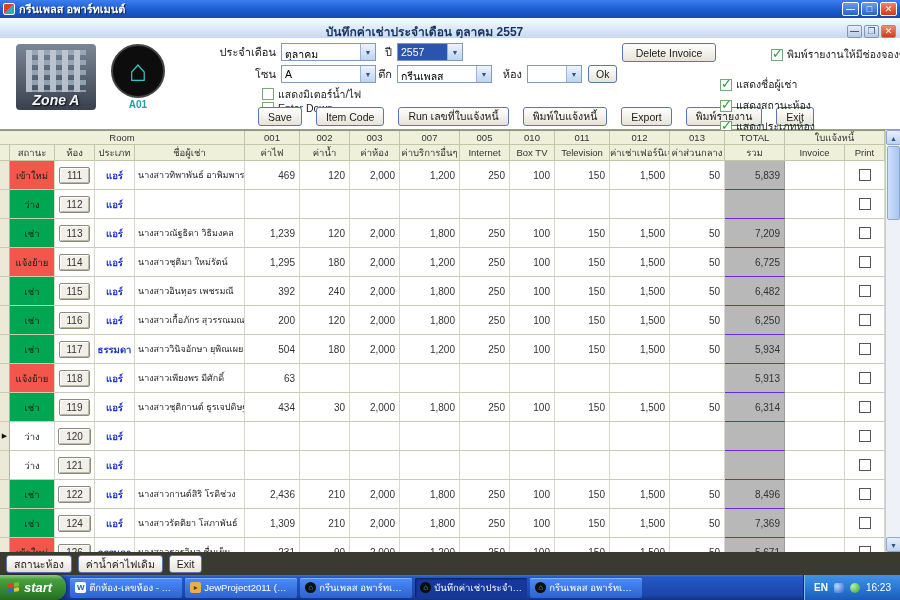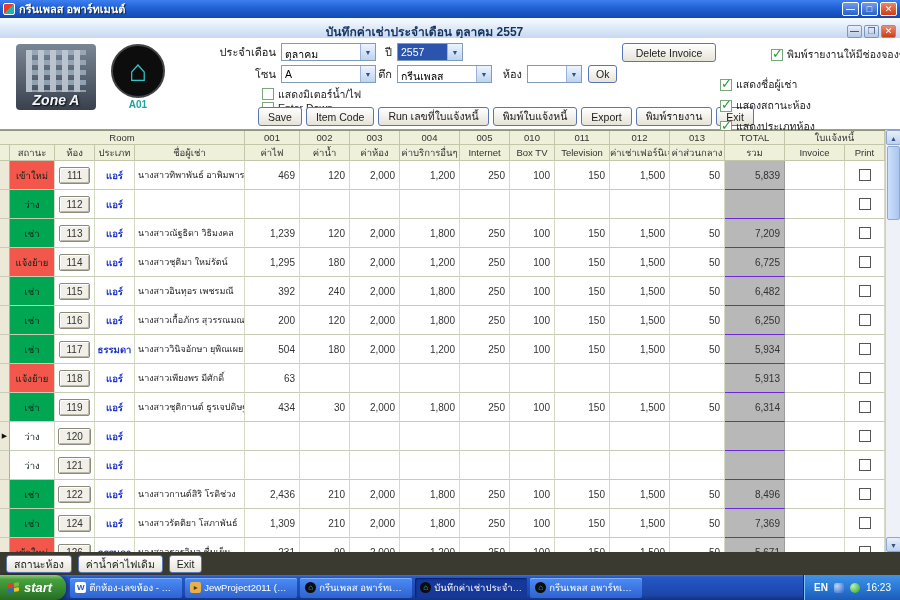--- a/index.html
+++ b/index.html
@@ -53,21 +53,21 @@
   .w64 { width:64px; } .w20 { width:16px; } .w30 { width:30px; }
   .combo { display:inline-flex; height:18px; border:1px solid #7f9db9; background:#fff; align-items:stretch; }
   .combo .val { flex:1; padding:2px 21px 0 3px; font-size:10.5px; white-space:nowrap; overflow:hidden; }
   .combo.selected .val { background:#2a54ad; color:#fff; }
   .combo .arrow { width:15px; border-left:1px solid #9ab4d8; font-size:7px; color:#2c5290;
     background:linear-gradient(180deg,#eef4fd,#bcd3f0); display:flex; align-items:center; justify-content:center; }
   .cw95 { width:95px; } .cw70 { width:66px; } .cw55 { width:55px; }
   .btn { height:19px; padding:0 9px; border:1px solid #5a76b4; border-radius:3px; font-size:10.5px;
     background:linear-gradient(180deg,#ffffff,#e6e3d7); color:#1c1c1c; white-space:nowrap; }
   .btn.sm { height:18px; padding:0 7px; }
-  .btn-row { position:absolute; left:258px; top:69px; display:flex; gap:4px; }
+  .btn-row { position:absolute; left:258px; top:69px; display:flex; gap:14px; }
   .delete-btn { position:absolute; left:622px; top:5px; width:94px; }
   .chk { display:inline-block; width:12px; height:12px; border:1px solid #7aa77a; background:#fff;
     position:relative; vertical-align:middle; flex:none; }
   .chk.checked::after { content:"✓"; position:absolute; top:-4px; left:0; font-size:13px; font-weight:bold; color:#1f9e2c; }
   .chk-label { display:flex; align-items:center; gap:4px; font-size:10.5px; color:#222; white-space:nowrap;margin-left:44px; }
   .print-opt { position:absolute; left:727px; top:8px; }
   .right-checks { position:absolute; left:676px; top:38px; display:flex; flex-direction:column; gap:4px; }
 
   
   .table-wrap { position:absolute; top:130px; left:0; width:885px; height:422px; overflow:hidden;
@@ -254,21 +254,21 @@
       </label>
     </div>
   </div>
 
   <div class="table-wrap">
     <div class="grid ghead">
       <div class="hcell span5">Room</div>
       <div class="hcell">001</div>
       <div class="hcell">002</div>
       <div class="hcell">003</div>
-      <div class="hcell">004</div>
+      <div class="hcell">007</div>
       <div class="hcell">005</div>
       <div class="hcell">010</div>
       <div class="hcell">011</div>
       <div class="hcell">012</div>
       <div class="hcell">013</div>
       <div class="hcell">TOTAL</div>
       <div class="hcell span2">ใบแจ้งหนี้</div>
     </div>
     <div class="grid ghead2">
       <div class="hcell"></div>

